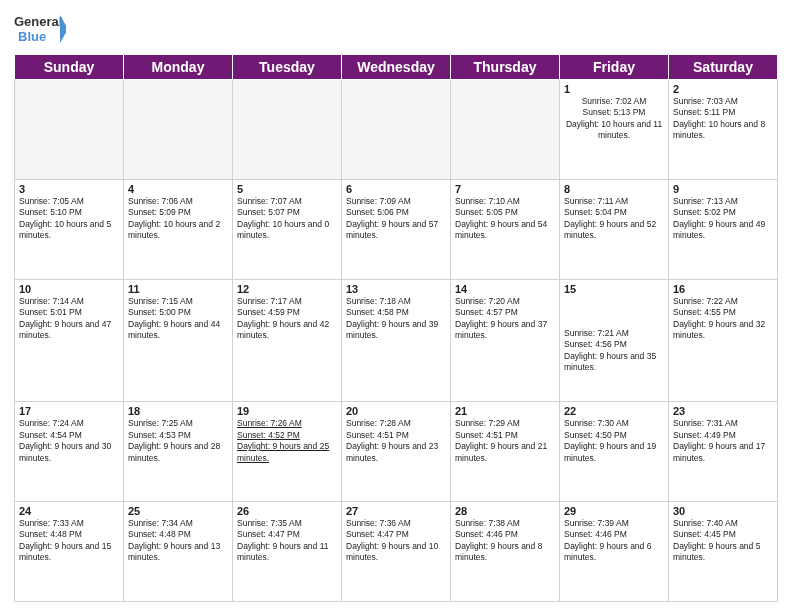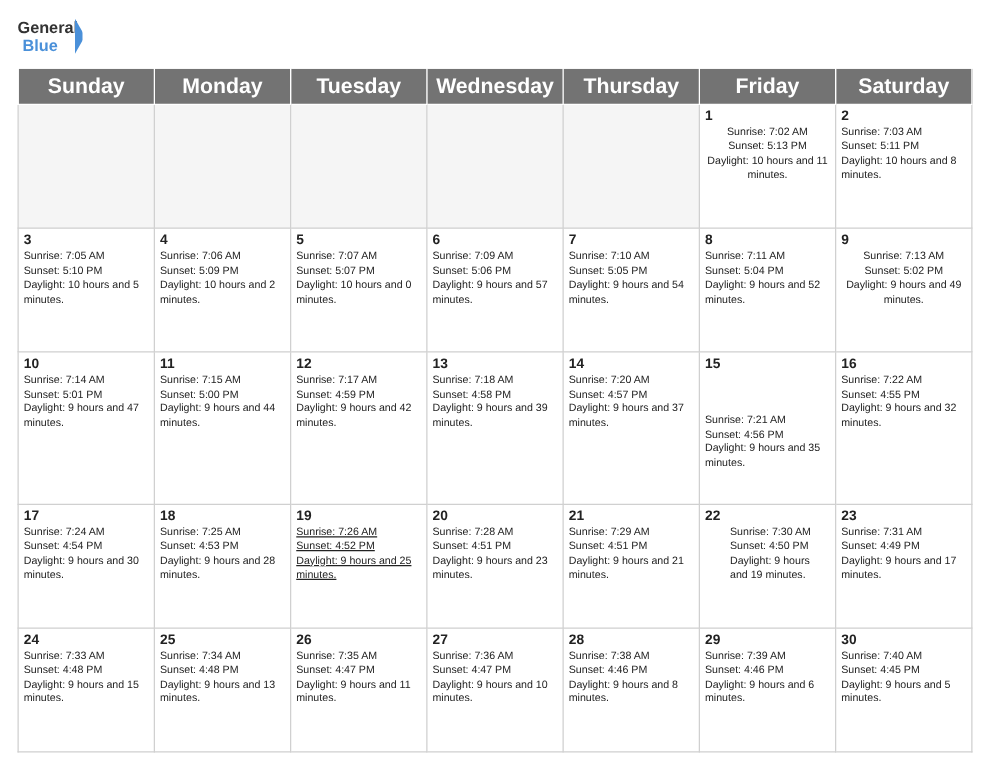--- a/index.html
+++ b/index.html
@@ -45,23 +45,23 @@
       font-size: 14px;
       color: #444;
     }
     .calendar {
       flex: 1;
       border-collapse: collapse;
       width: 100%;
       table-layout: fixed;
     }
     .calendar thead tr th {
-      background-color: #737373;
+      background-color: #701a75;
       color: white;
-      font-size: 17px;
+      font-size: 14px;
       font-weight: bold;
       text-align: center;
       padding: 4px 2px;
       border: 1px solid #fff;
     }
     .calendar tbody tr td {
       border: 1px solid #d0d0d0;
       vertical-align: top;
       padding: 3px 4px;
       font-size: 9px;
@@ -168,21 +168,21 @@
 Daylight: 9 hours and 54 minutes.</div>
           </td>
           <td>
             <span class="day-number">8</span>
             <div class="day-info" style="white-space: pre-line;">Sunrise: 7:11 AM
 Sunset: 5:04 PM
 Daylight: 9 hours and 52 minutes.</div>
           </td>
           <td>
             <span class="day-number">9</span>
-            <div class="day-info" style="white-space: pre-line; text-align: center;">Sunrise: 7:13 AM
+            <div class="day-info" style="white-space: pre-line;">Sunrise: 7:13 AM
 Sunset: 5:02 PM
 Daylight: 9 hours and 49 minutes.</div>
           </td>
         </tr>
         <tr>
           <td>
             <span class="day-number">10</span>
             <div class="day-info" style="white-space: pre-line;">Sunrise: 7:14 AM
 Sunset: 5:01 PM
 Daylight: 9 hours and 47 minutes.</div>
@@ -250,21 +250,21 @@
 Daylight: 9 hours and 23 minutes.</div>
           </td>
           <td>
             <span class="day-number">21</span>
             <div class="day-info" style="white-space: pre-line;">Sunrise: 7:29 AM
 Sunset: 4:51 PM
 Daylight: 9 hours and 21 minutes.</div>
           </td>
           <td>
             <span class="day-number">22</span>
-            <div class="day-info" style="white-space: pre-line; margin-left: 20px;">Sunrise: 7:30 AM
+            <div class="day-info" style="white-space: pre-line;">Sunrise: 7:30 AM
 Sunset: 4:50 PM
 Daylight: 9 hours and 19 minutes.</div>
           </td>
           <td>
             <span class="day-number">23</span>
             <div class="day-info" style="white-space: pre-line;">Sunrise: 7:31 AM
 Sunset: 4:49 PM
 Daylight: 9 hours and 17 minutes.</div>
           </td>
         </tr>

